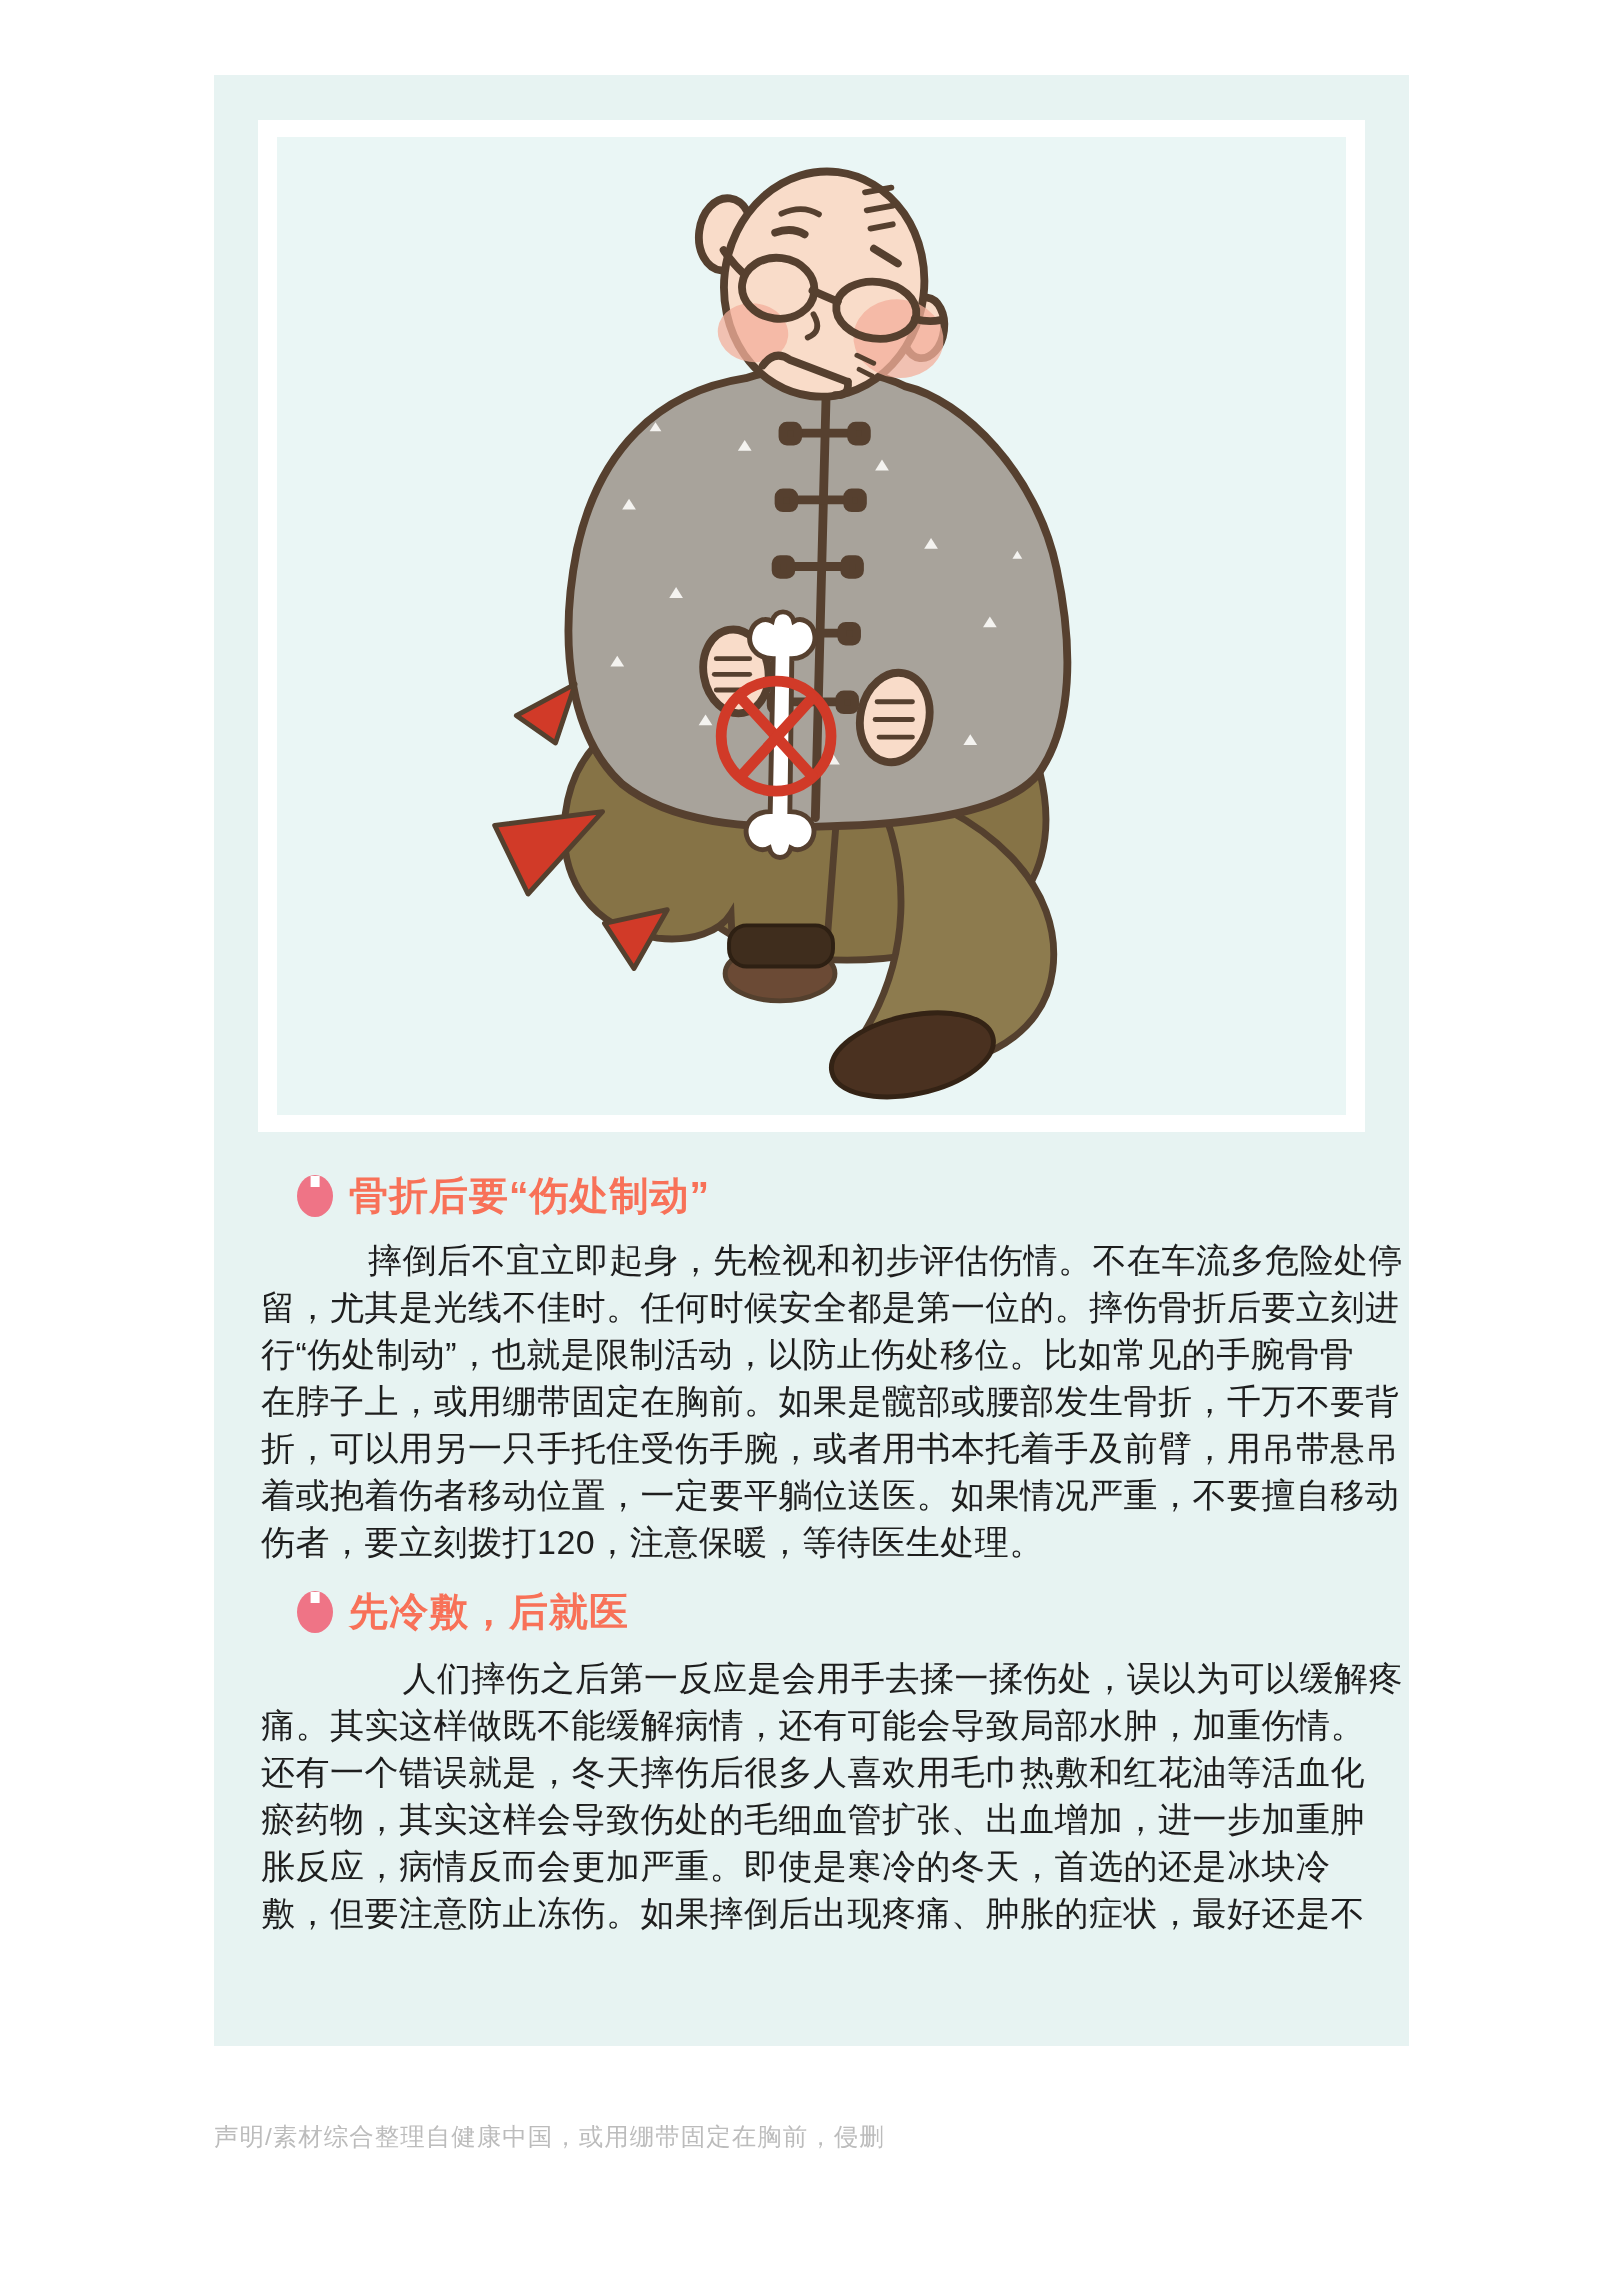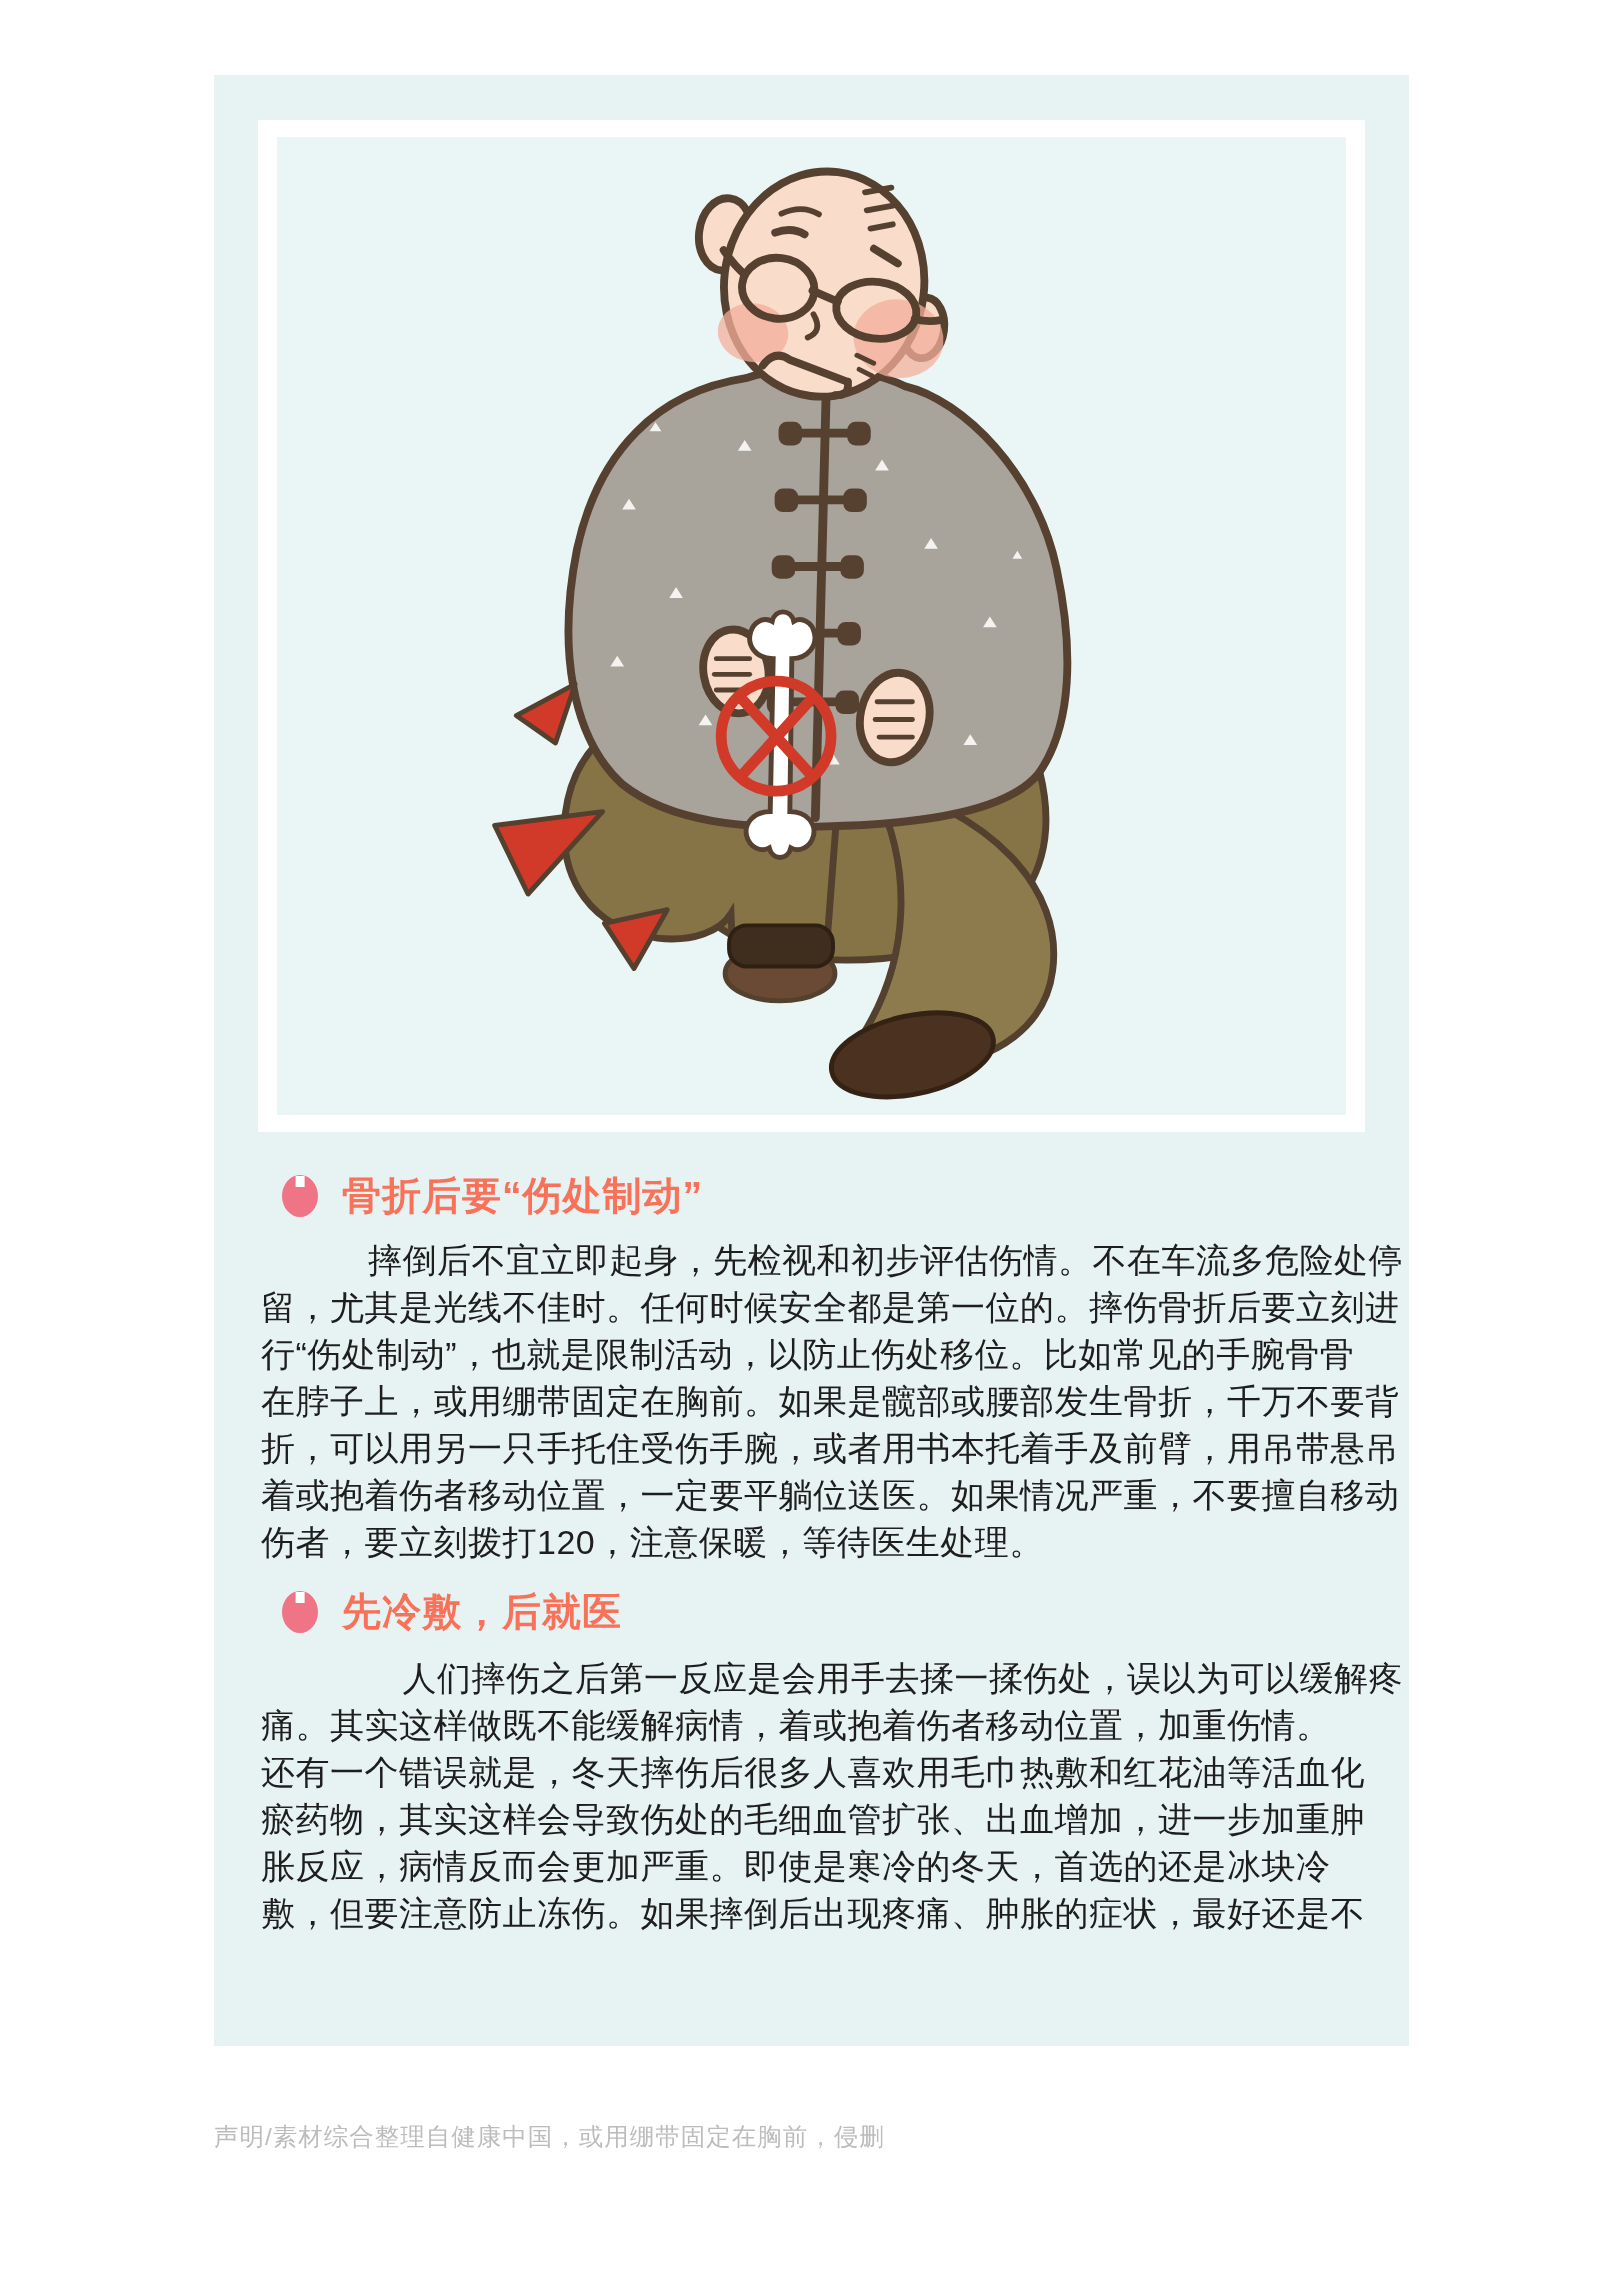--- a/index.html
+++ b/index.html
@@ -17,21 +17,21 @@
     background:#ffffff;
   }
   .illo-scene{
     position:absolute;left:18.6px;top:16.7px;right:18.6px;bottom:16.7px;
     background:#eaf6f5;overflow:hidden;
   }
   .illo-scene svg{display:block;width:100%;height:100%;}
 
   
   .sec-head{
-    position:absolute;left:68px;display:flex;align-items:center;gap:24px;height:49px;
+    position:absolute;left:83px;display:flex;align-items:center;gap:16px;height:49px;
   }
   .sec-head.h1{top:1096px;}
   .sec-head.h2{top:1512px;}
   .dot{
     width:36px;height:42px;border-radius:50%;background:#ef7486;position:relative;flex:0 0 auto;
   }
   .dot::after{
     content:"";position:absolute;top:1px;left:50%;transform:translateX(-50%);
     width:8.8px;height:11.8px;background:#ffffff;
   }
@@ -214,21 +214,21 @@
     <div class="line">着或抱着伤者移动位置，一定要平躺位送医。如果情况严重，不要擅自移动</div>
     <div class="line">伤者，要立刻拨打120，注意保暖，等待医生处理。</div>
   </div>
 
   <div class="sec-head h2">
     <span class="dot"></span>
     <span class="sec-title">先冷敷，后就医</span>
   </div>
   <div class="para p2">
     <div class="line indent">人们摔伤之后第一反应是会用手去揉一揉伤处，误以为可以缓解疼</div>
-    <div class="line">痛。其实这样做既不能缓解病情，着或抱着伤者移动位置，加重伤情。</div>
+    <div class="line">痛。其实这样做既不能缓解病情，还有可能会导致局部水肿，加重伤情。</div>
     <div class="line">还有一个错误就是，冬天摔伤后很多人喜欢用毛巾热敷和红花油等活血化</div>
     <div class="line">瘀药物，其实这样会导致伤处的毛细血管扩张、出血增加，进一步加重肿</div>
     <div class="line">胀反应，病情反而会更加严重。即使是寒冷的冬天，首选的还是冰块冷</div>
     <div class="line">敷，但要注意防止冻伤。如果摔倒后出现疼痛、肿胀的症状，最好还是不</div>
   </div>
 
 </div>
 
 <div class="footer-note">声明/素材综合整理自健康中国，或用绷带固定在胸前，侵删</div>
 

